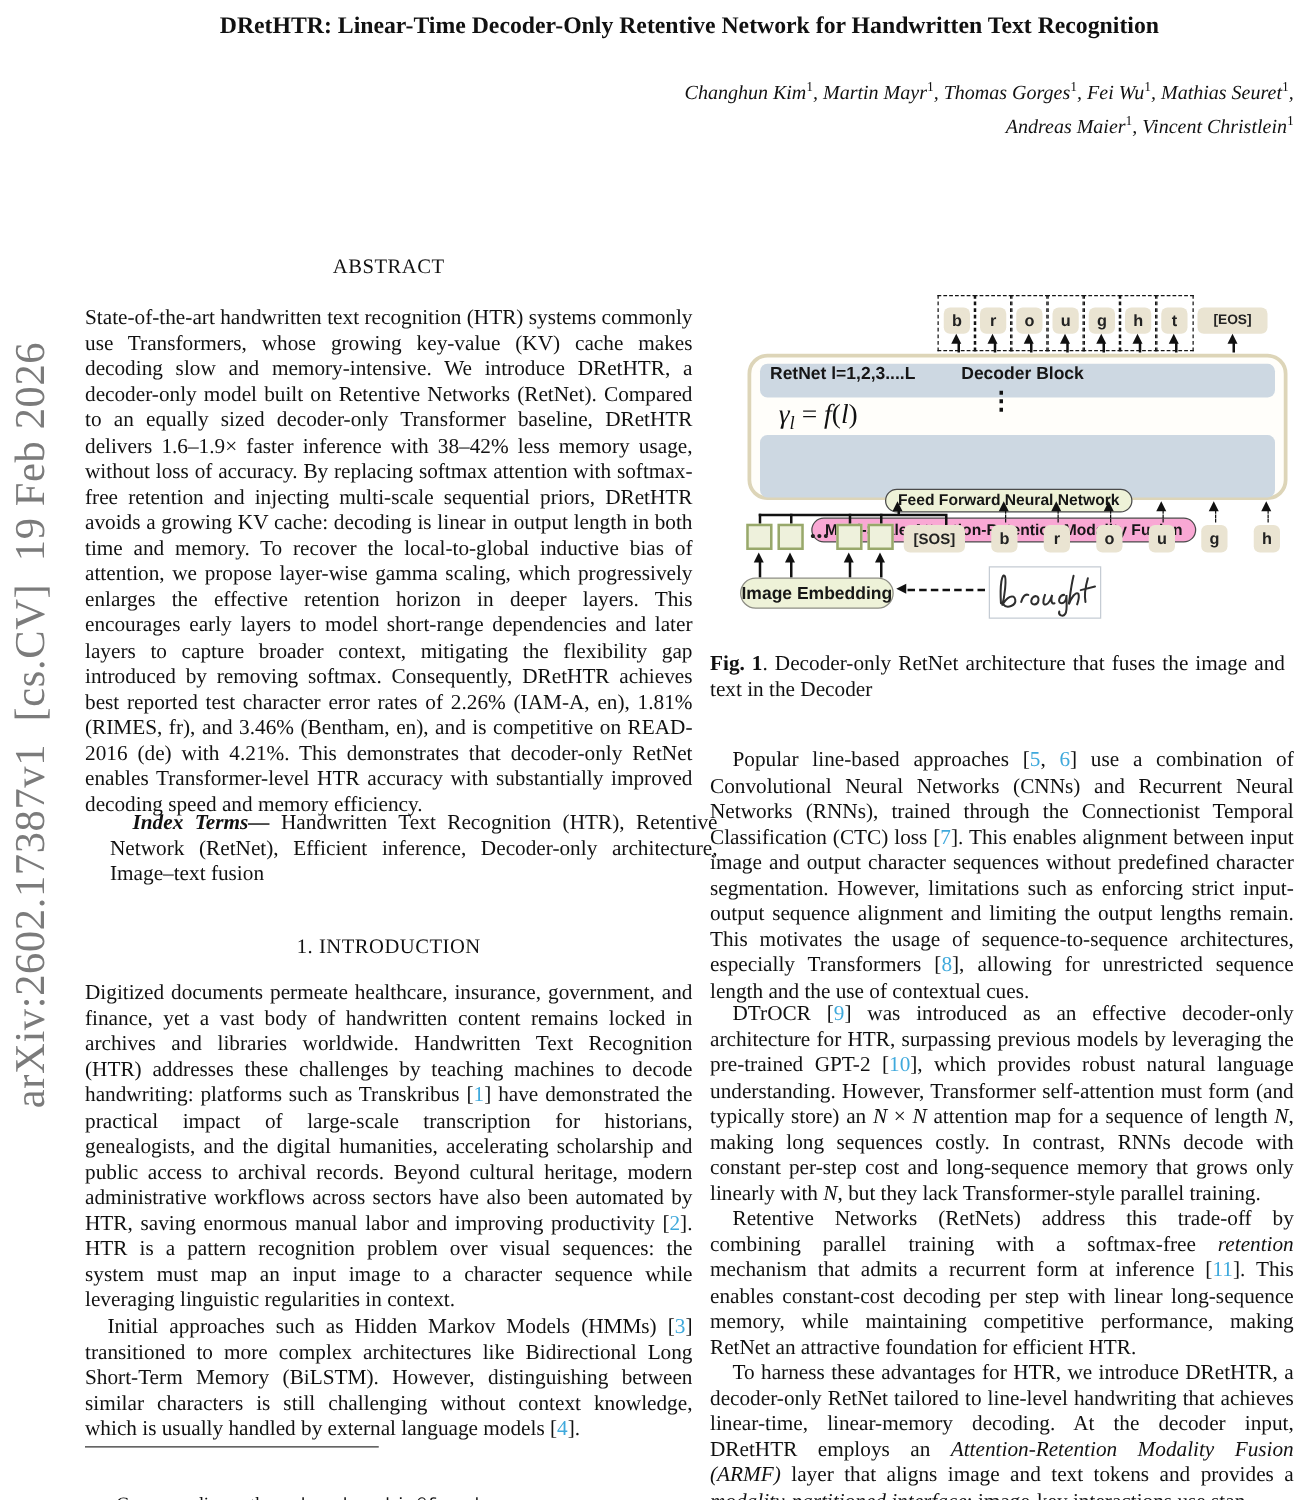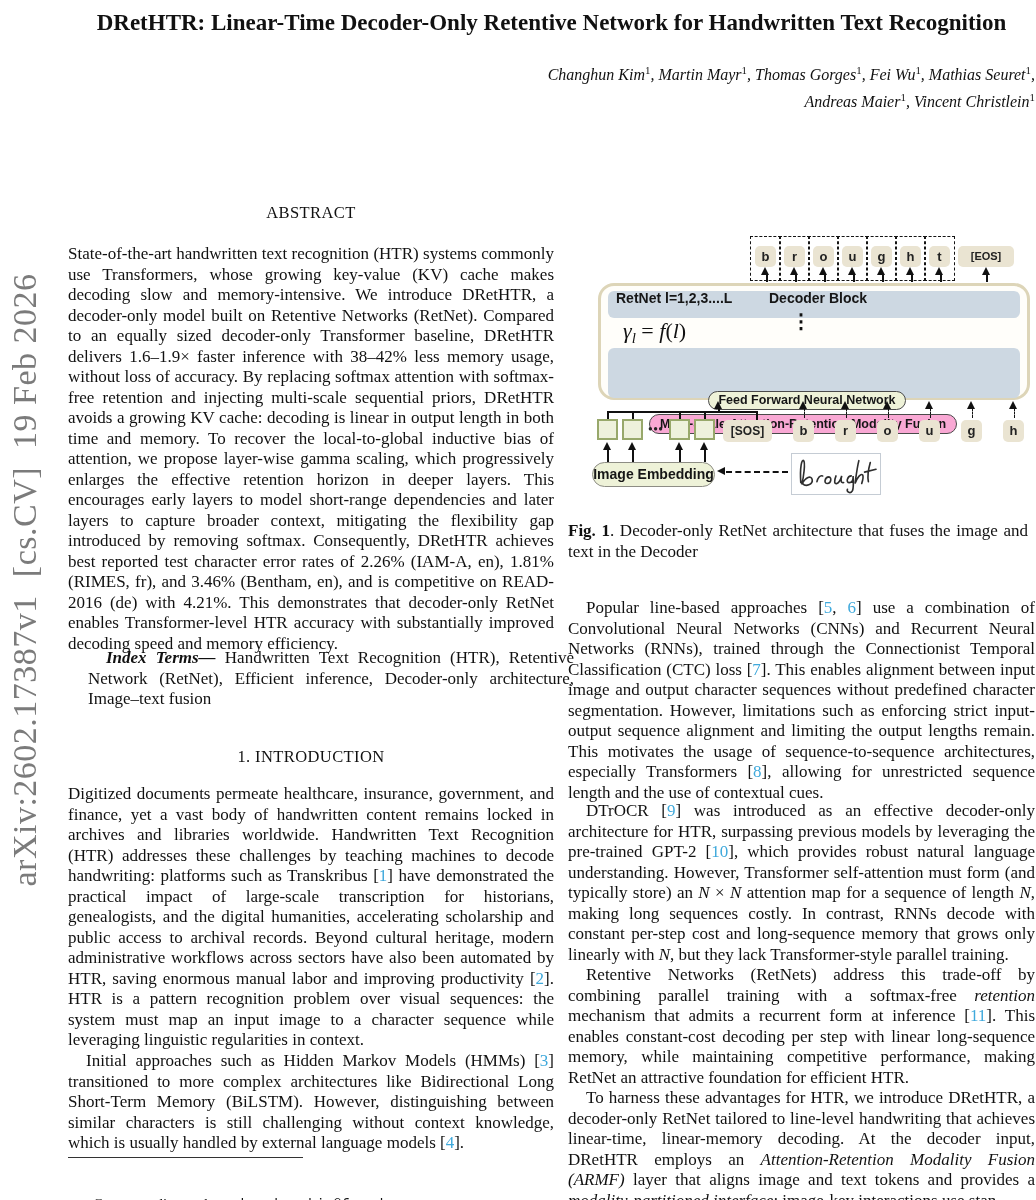--- a/index.html
+++ b/index.html
@@ -3,21 +3,21 @@
 <meta charset="utf-8">
 <style>
   html,body{margin:0;padding:0;background:#ffffff;}
   .page{position:relative;width:1036px;height:1200px;background:#fff;overflow:hidden;
         font-family:"Liberation Serif",serif;color:#111;}
   
   .abs{position:absolute;}
   .heading{font-weight:normal;font-size:16.5px;text-align:center;letter-spacing:.4px;}
   .body-par{font-size:17px;line-height:20.5px;text-align:justify;}
   .indent{text-indent:18px;}
-  .title{font-weight:bold;font-size:23px;text-align:center;}
+  .title{font-weight:bold;font-size:19px;text-align:center;}
   .authors{font-style:italic;font-size:16px;text-align:right;line-height:27px;}
   .affil{font-size:19.5px;text-align:center;}
   .sup{vertical-align:super;font-size:68%;font-style:normal;}
   .sub{vertical-align:sub;font-size:68%;}
   .i{font-style:italic;}
   .b{font-weight:bold;}
   .bi{font-weight:bold;font-style:italic;}
   .cite{color:var(--cite,#3fa9dc);}
   .mono{font-family:"Liberation Mono",monospace;font-size:14px;}
   .monolink{font-family:"Liberation Mono",monospace;font-size:14px;color:var(--link,#58b7e6);}

